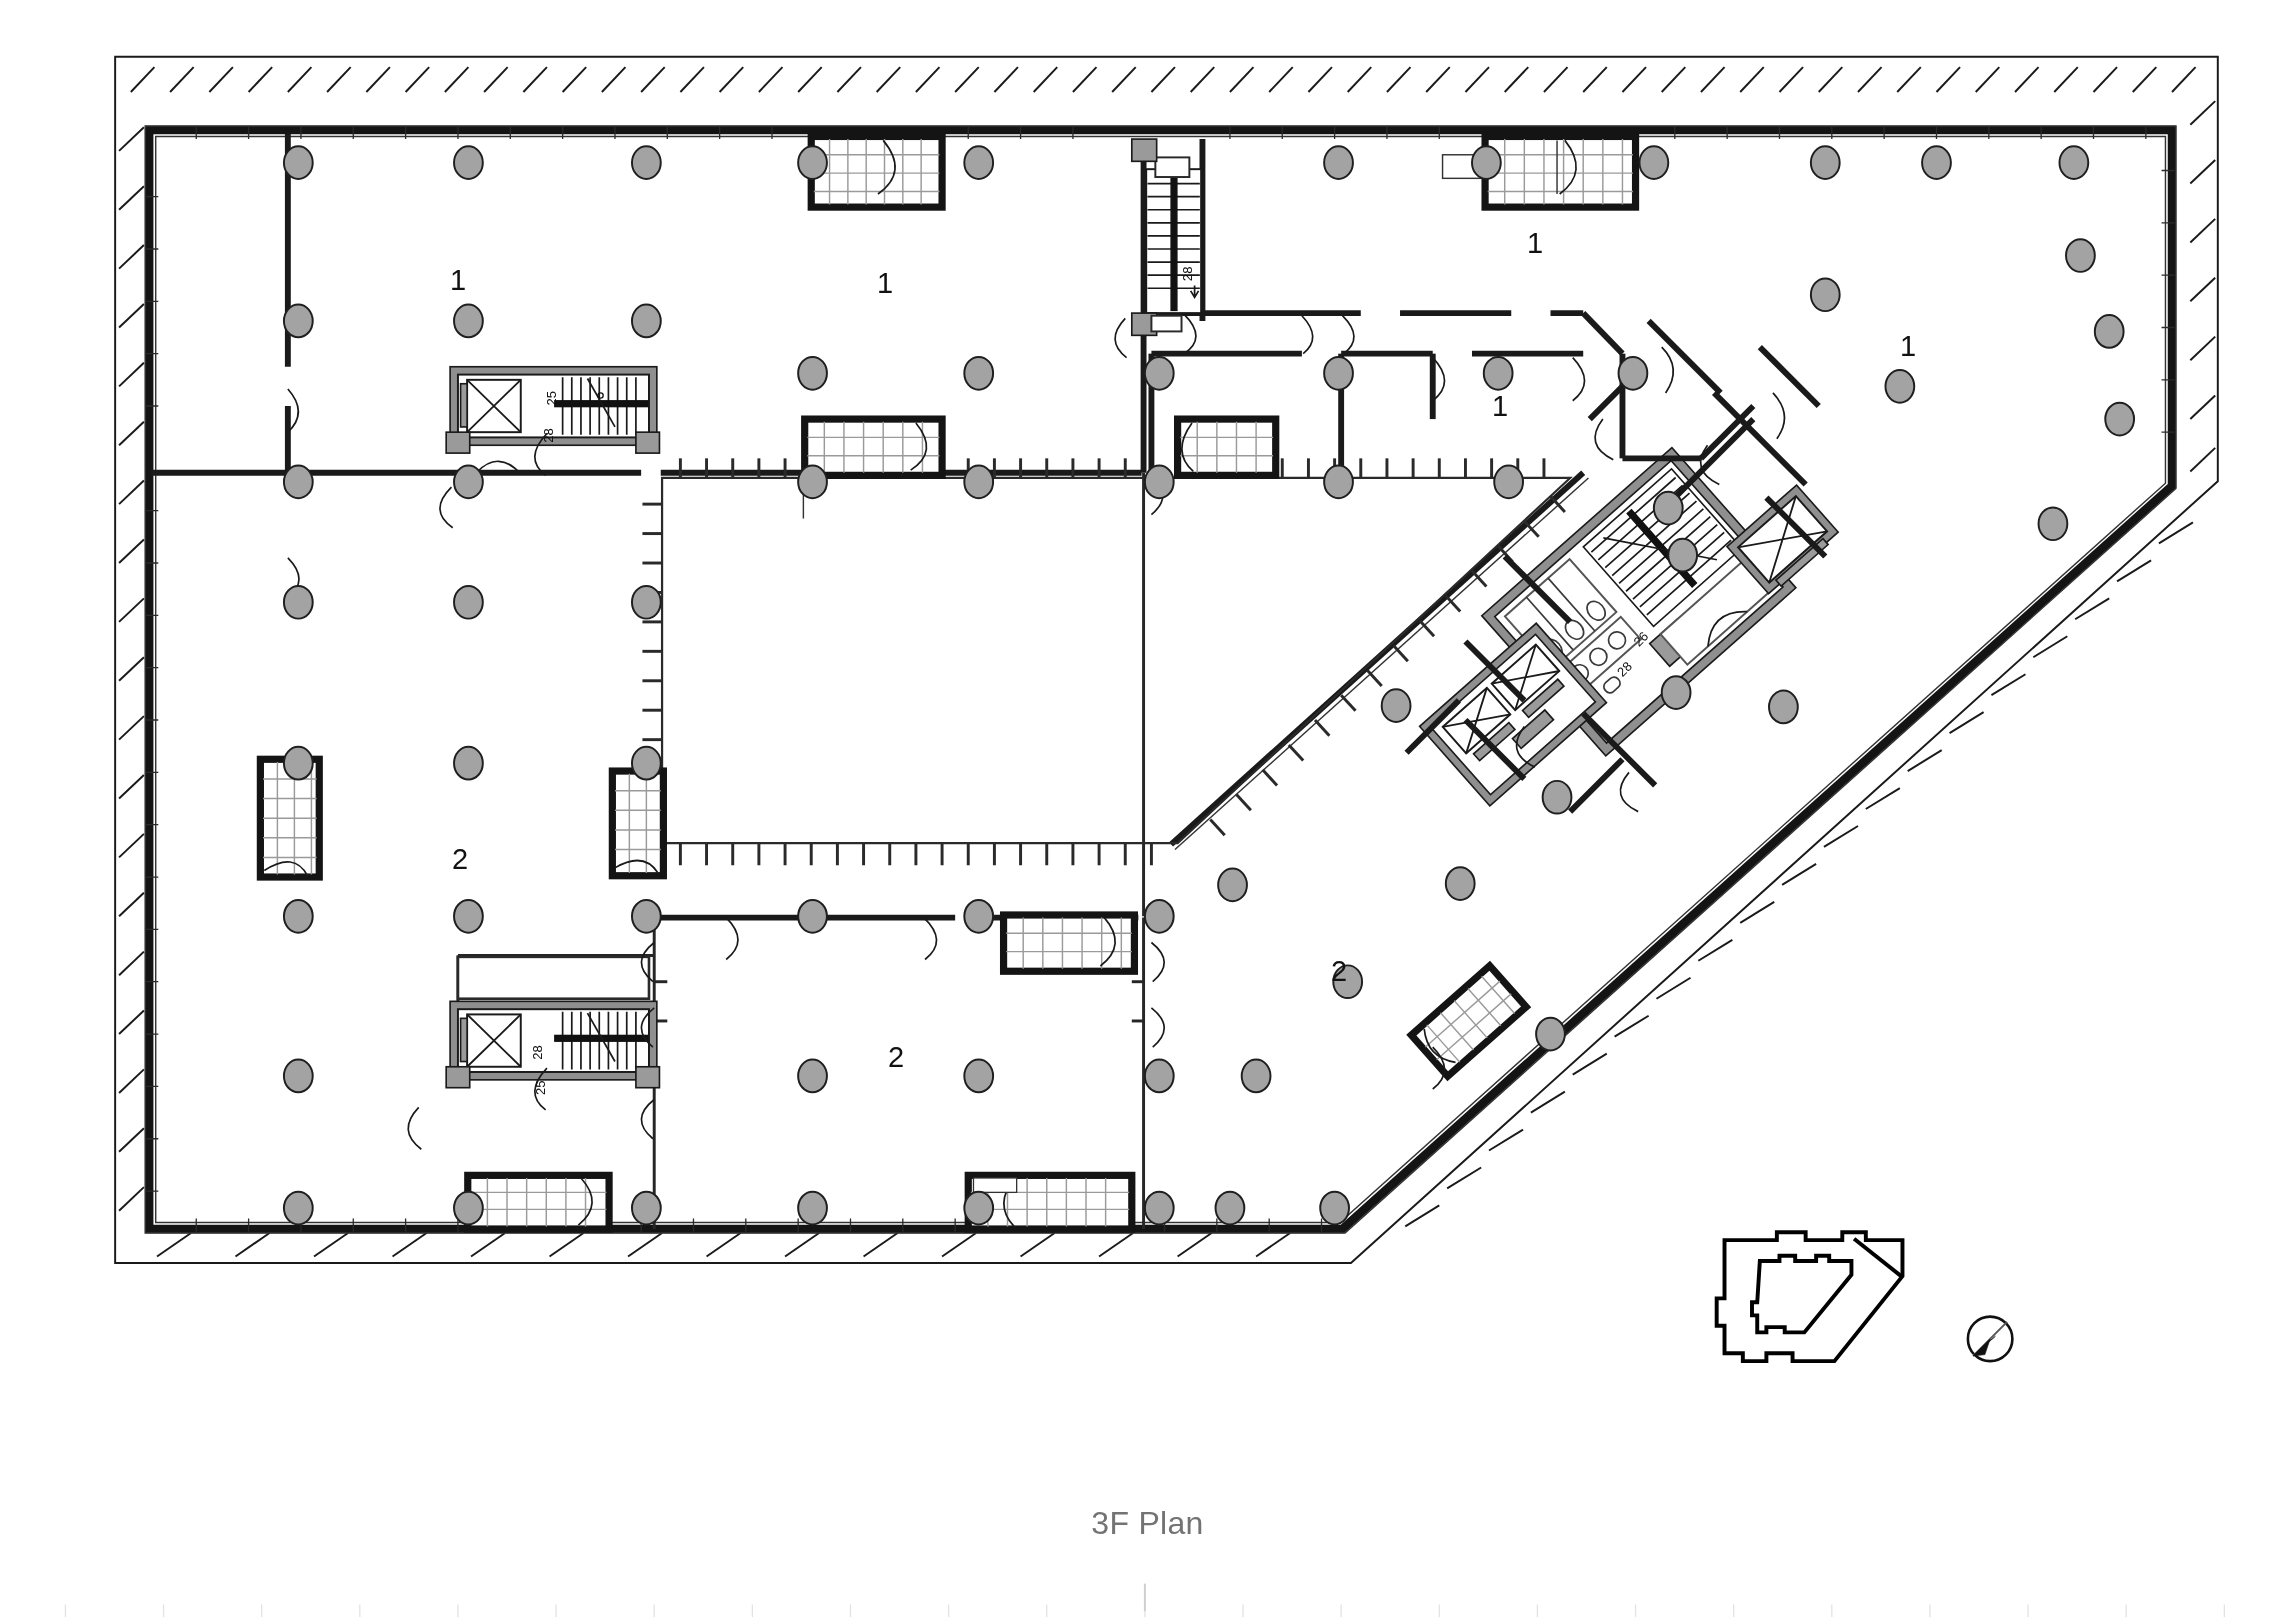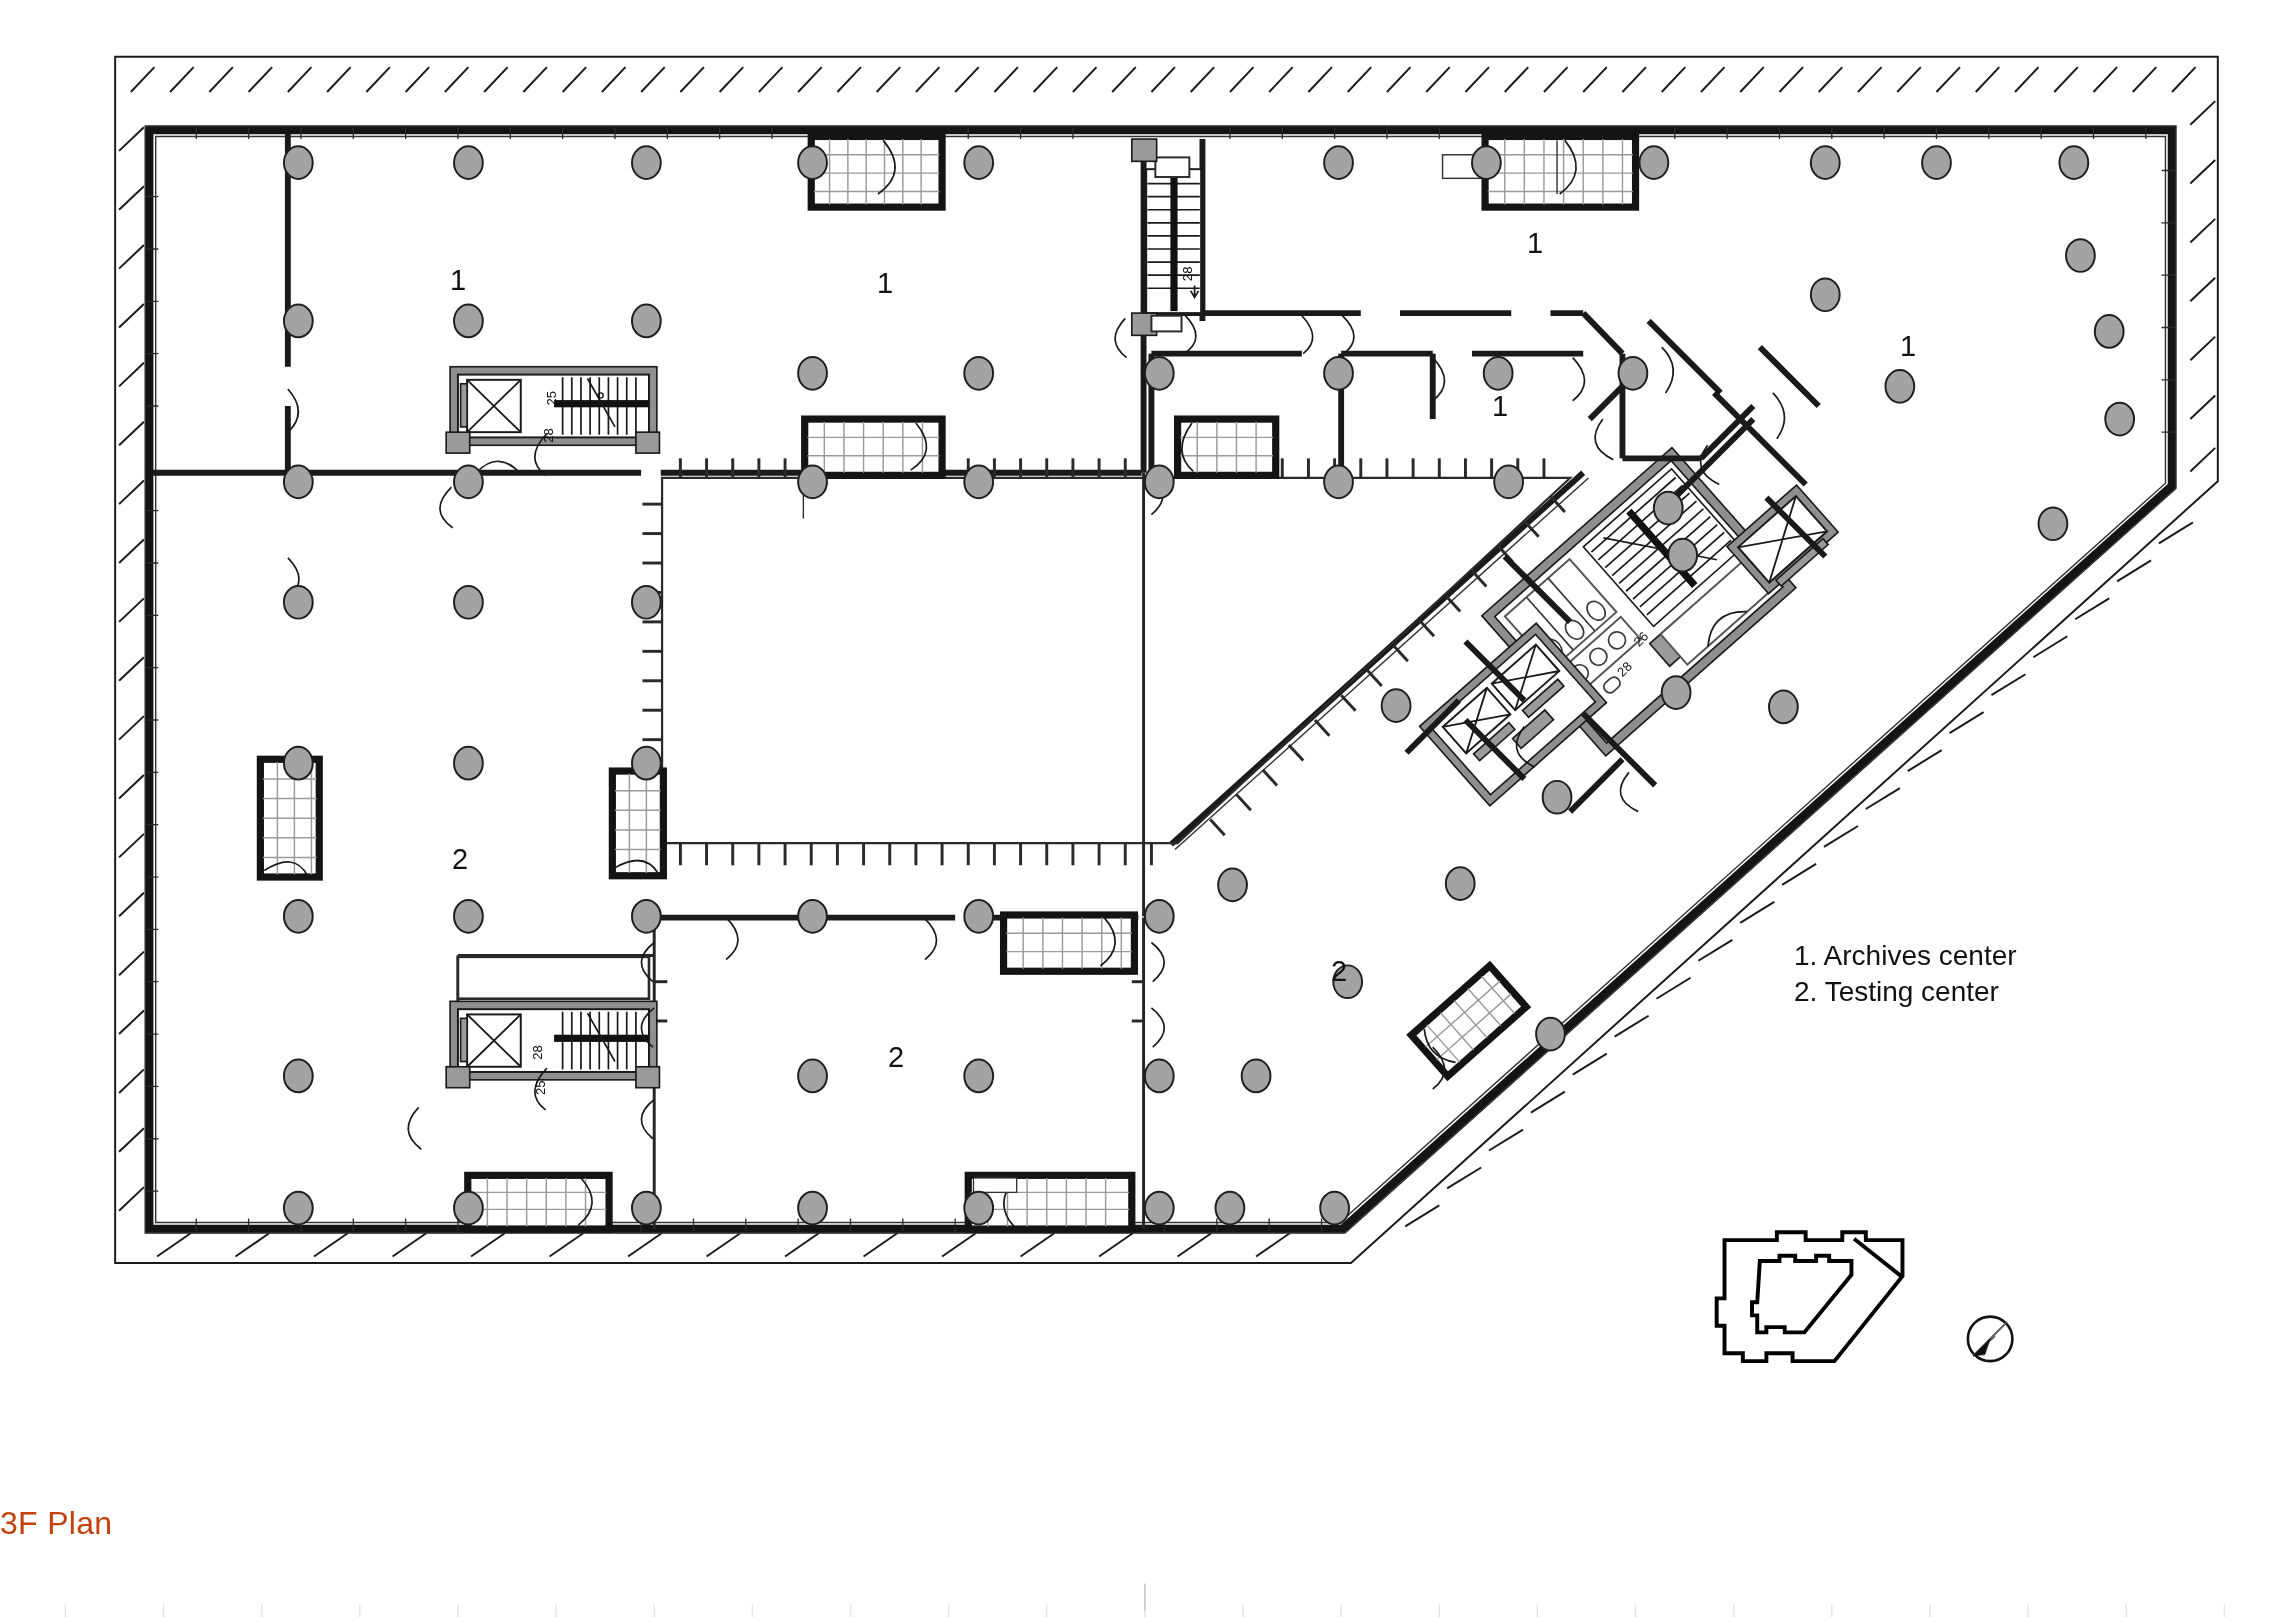--- a/index.html
+++ b/index.html
@@ -66,24 +66,24 @@
     font-size: 28px;
     color: #111;
     line-height: 1.28;
     white-space: nowrap;
   }
   .plan-title {
     position: absolute;
     left: 0;
     top: 1505px;
     width: 2295px;
-    text-align: left;
+    text-align: center;
     font-family: "Liberation Sans", sans-serif;
     font-size: 32px;
-    color: #c2410c;
+    color: #737373;
     letter-spacing: 0.3px;
   }
 </style>
 </head>
 <body>
 
 <div id="plan-root">
 
   <svg width="2295" height="1618" viewBox="0 0 3508 2472">
 
@@ -800,21 +800,17 @@
 
   <div class="room-num" style="left:458px;  top:280px;">1</div>
   <div class="room-num" style="left:885px; top:283px;">1</div>
   <div class="room-num" style="left:1535px; top:243px;">1</div>
   <div class="room-num" style="left:1908px; top:346px;">1</div>
   <div class="room-num" style="left:1500px; top:406px;">1</div>
   <div class="room-num" style="left:460px;  top:859px;">2</div>
   <div class="room-num" style="left:1339px; top:971px;">2</div>
   <div class="room-num" style="left:896px; top:1057px;">2</div>
 
-  <div class="legend">
-    <div>1. Archives center</div>
-    <div>2. Testing center</div>
-  </div>
 
   <div class="plan-title">3F Plan</div>
 
 </div>
 
 
 </body></html>

